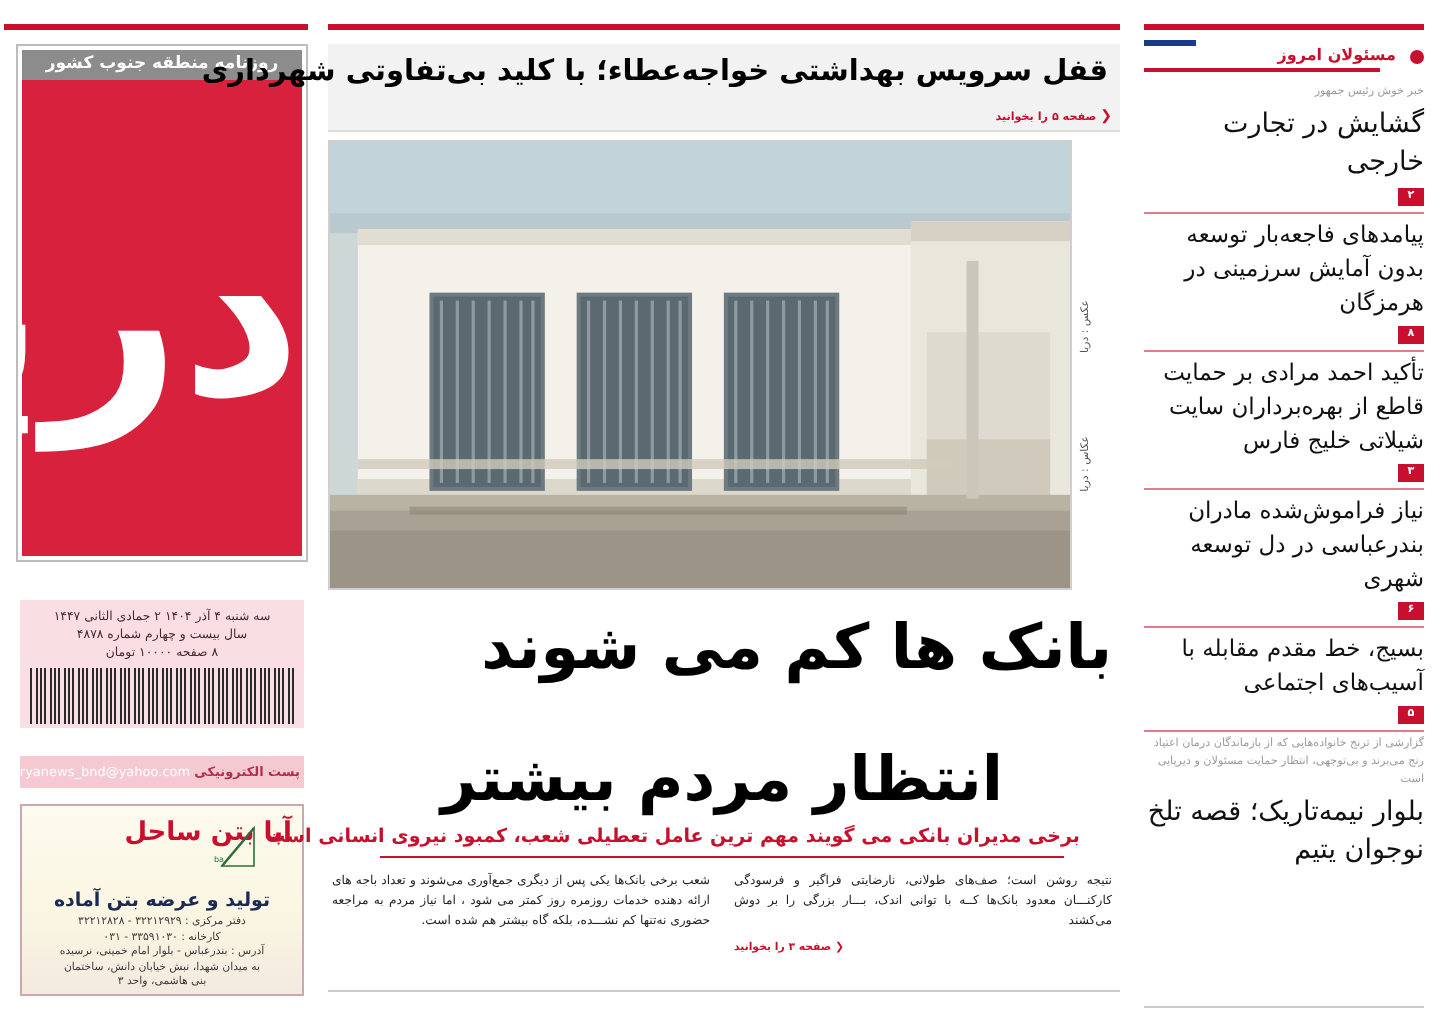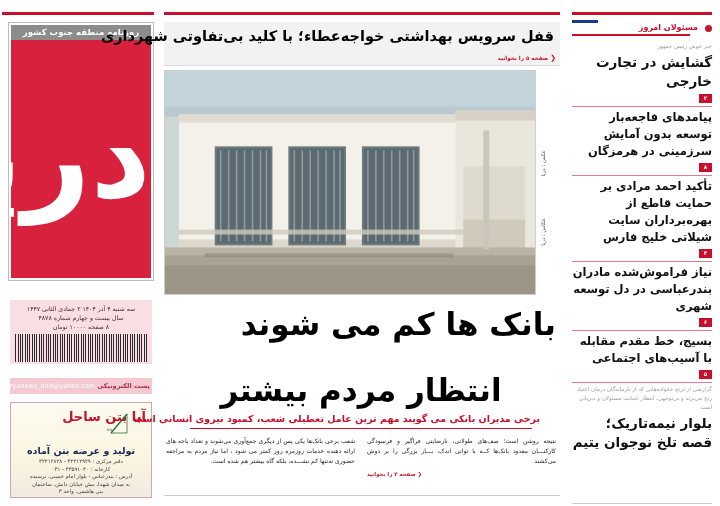--- a/index.html
+++ b/index.html
@@ -336,21 +336,21 @@
     color: #9b9b9b;
     text-align: right;
     line-height: 9px;
     margin-bottom: 2px;
     white-space: nowrap;
     overflow: hidden;
   }
   .sb-over.two { white-space: normal; }
   .sb-title {
     font-size: 11.5px;
-    font-weight: bold;
+    font-weight: normal;
     color: #111;
     text-align: right;
     line-height: 17px;
     letter-spacing: -0.2px;
   }
   .sb-title.big { font-size: 13.5px; line-height: 19px; }
   .sb-foot {
     position: relative;
     height: 13px;
     margin-top: 3px;

